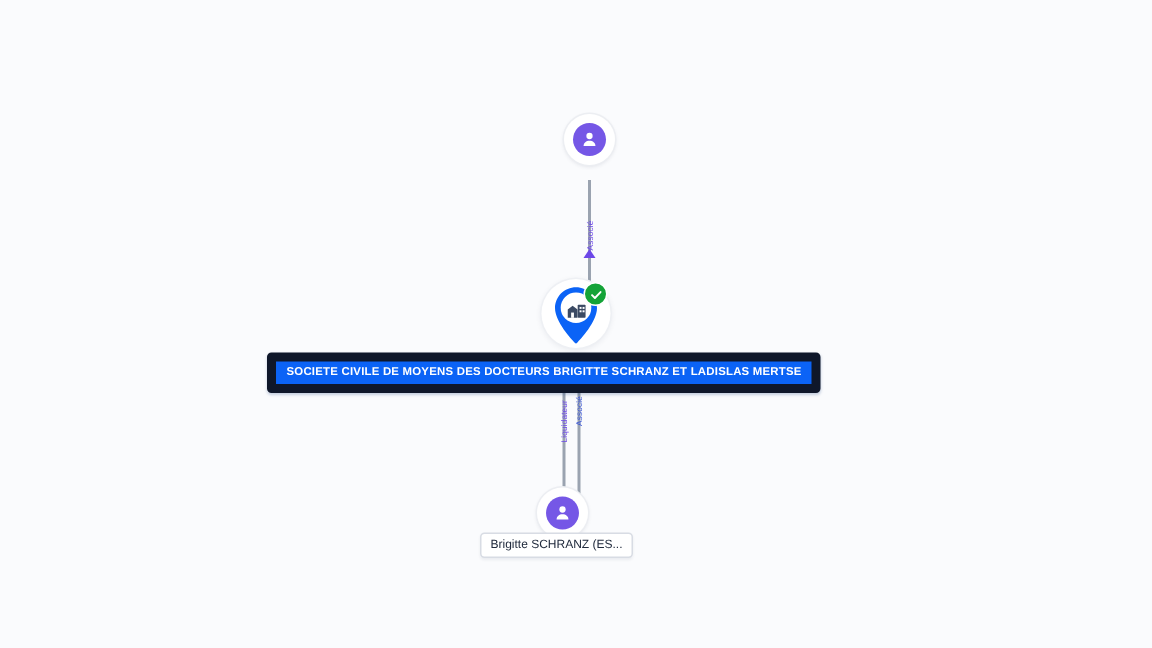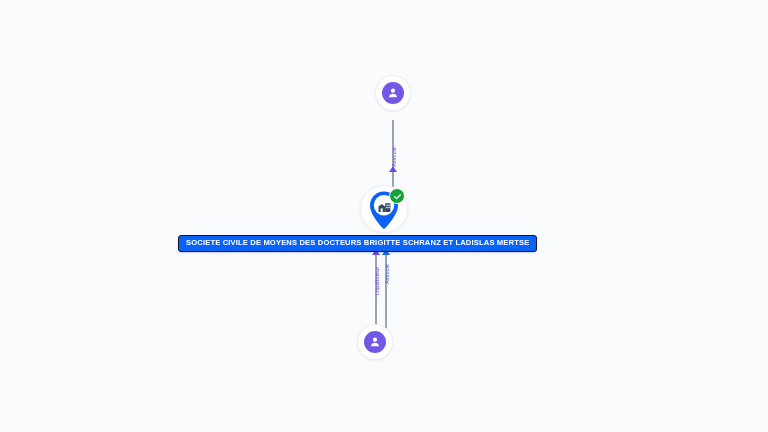--- a/index.html
+++ b/index.html
@@ -126,21 +126,21 @@
     display: flex;
     align-items: center;
     justify-content: center;
   }
   .check-badge svg { display: block; }
 
   
   .company-banner {
     position: absolute;
     background: #0b63f6;
-    border: 1px solid #0f172a;
+    border: 6px solid #0f172a;
     border-radius: 3px;
     color: #ffffff;
     font-size: 7.6px;
     font-weight: bold;
     letter-spacing: 0.15px;
     padding: 3px 7px 4px 7px;
     white-space: nowrap;
     line-height: 1;
     box-shadow: 0 1px 2px rgba(10,50,120,0.22);
   }
@@ -202,14 +202,15 @@
 
   <div class="person-node" style="left:358px; top:325px; width:34px; height:34px;">
     <div class="person-halo"></div>
     <div class="person-circle">
       <svg width="14" height="14" viewBox="0 0 24 24" aria-hidden="true">
         <circle cx="12" cy="8" r="3.6" fill="#ffffff"></circle>
         <path d="M5.2 19.4c0-3.8 3.05-6.1 6.8-6.1s6.8 2.3 6.8 6.1z" fill="#ffffff"></path>
       </svg>
     </div>
   </div>
+  <div class="node-label" style="left:320px; top:355px;">Brigitte SCHRANZ (ES...</div>
 
 </div>
 
 </body></html>

